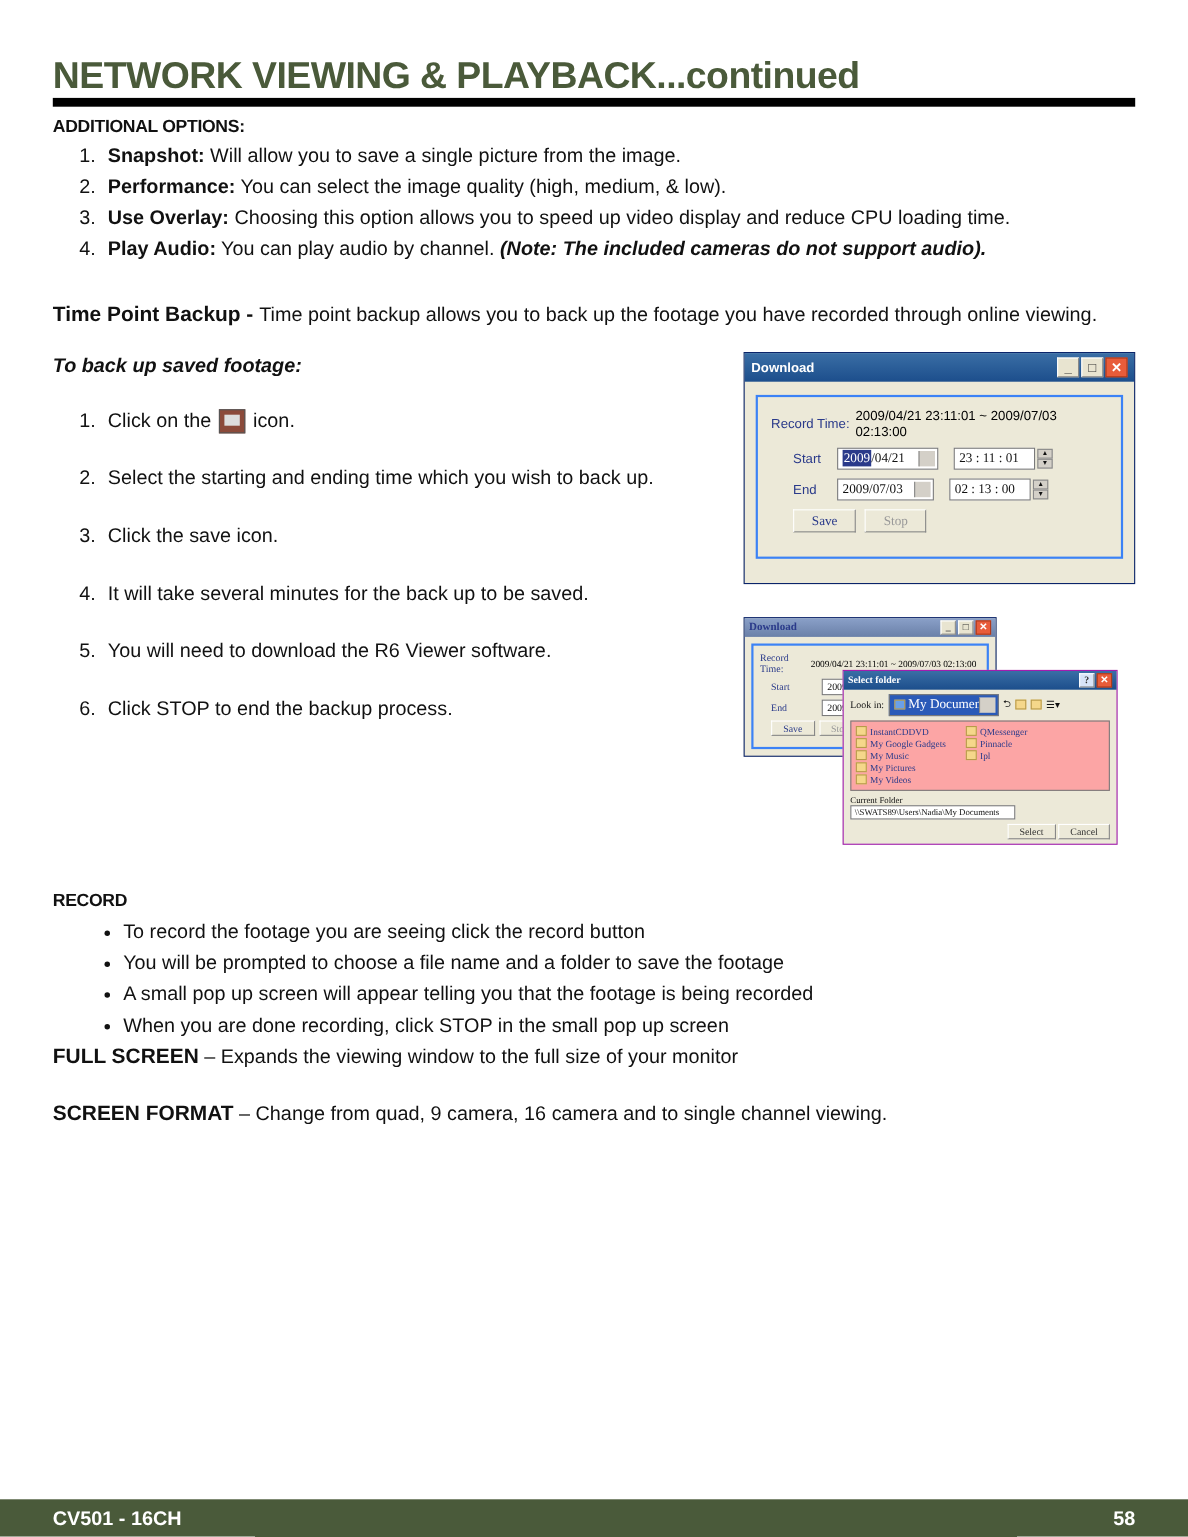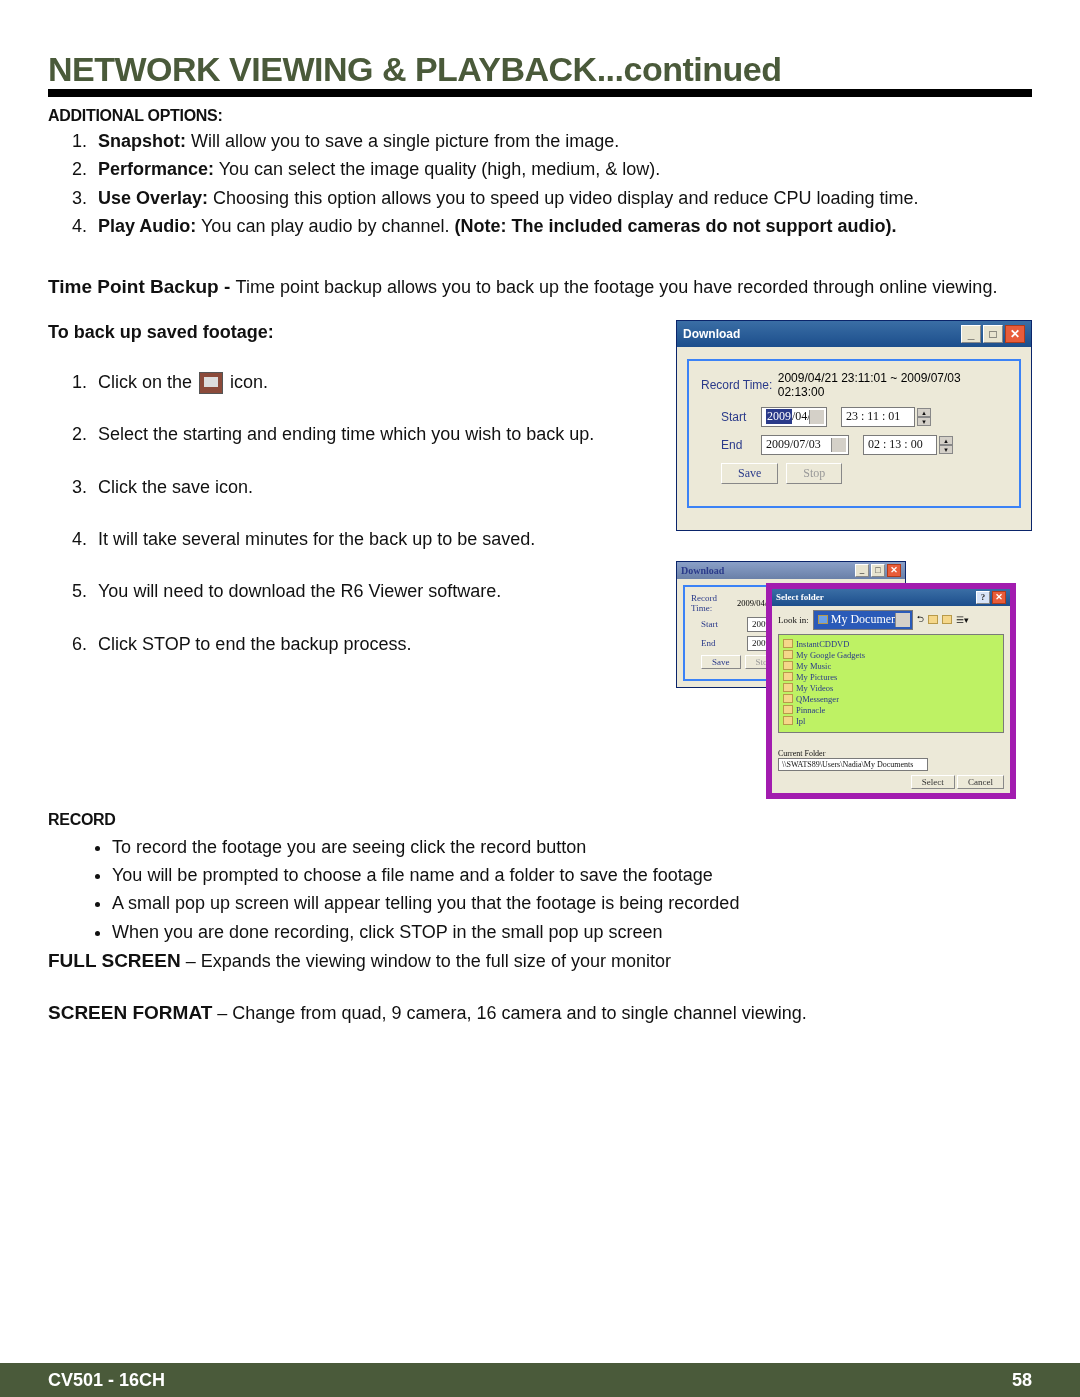--- a/index.html
+++ b/index.html
@@ -43,21 +43,21 @@
   p, li {
     font-family: "Arial Narrow", Arial, sans-serif;
     font-stretch: condensed;
     font-size: 18px;
     line-height: 1.35;
   }
   .intro { margin-bottom: 28px; }
   ol.main-list { padding-left: 44px; margin-bottom: 36px; }
   ol.main-list li { margin-bottom: 4px; padding-left: 6px; }
   .bold { font-weight: 800; }
-  .italic { }
+  .italic { font-style: italic; }
   .tpb { margin-bottom: 20px; }
   .two-col {
     display: flex;
     gap: 8px;
     align-items: flex-start;
   }
   .left-col { flex: 1; }
   ol.steps { padding-left: 44px; }
   ol.steps li { margin-bottom: 28px; padding-left: 6px; }
   .step-icon {
@@ -162,44 +162,44 @@
   .dlg2a .winbtn{ width:14px; height:13px; font-size:9px;}
   .dlg2a .body{ padding:6px; font-size:9px;}
   .dlg2a .fieldset{ padding:6px; }
   .dlg2a .row{ margin-bottom:4px;}
   .dlg2a .lbl{ font-size:9px; width:46px;}
   .dlg2a .rt{ font-size:8.5px;}
   .dlg2a .xp-input{ height:15px; font-size:9px;}
   .dlg2a .xp-btn{ padding:1px 10px; font-size:9px;}
 
   .dlg2b {
-    position: absolute; left: 90px; top: 22px; width: 250px;
-    border: 6px solid #a21caf; background:#ece9d8;
+    position: absolute; left: 90px; top: 48px; width: 250px;
+    border: 1px solid #a21caf; background:#ece9d8;
     font-family: Tahoma; font-size: 9px;
   }
   .dlg2b .titlebar {
     background: linear-gradient(#3a6ea5,#1c4e8c);
     color:#fff; font-weight:bold; padding:2px 4px;
     display:flex; align-items:center;
   }
   .dlg2b .titlebar .spacer{flex:1;}
   .dlg2b .winbtn{ width:14px; height:13px; font-size:9px;}
   .dlg2b .winbtn.help{ background:#d8e4f8;}
   .dlg2b .body{ padding:4px 6px;}
   .lookrow{ display:flex; align-items:center; gap:4px; margin-bottom:4px;}
   .files{
-    background:#bef264; border:1px solid #7a7a7a;
-    height:99px; padding:4px; overflow:hidden;
+    background:#fca5a5; border:1px solid #7a7a7a;
+    height:64px; padding:4px; overflow:hidden;
     display:flex; flex-direction:column; flex-wrap:wrap;
     align-content:flex-start; gap:1px 18px;
   }
   .fitem{ font-size:8.5px; display:flex; align-items:center; gap:3px; color:#2a3a8a;}
   .fico{width:10px; height:9px; background:#f5d78a; border:1px solid #b89a4a; display:inline-block;}
   .fico.b{ background:#6aa0e8;}
-  .curf{ font-size:8px; margin-top:16px;}
+  .curf{ font-size:8px; margin-top:4px;}
   .pathbox{ background:#fff; border:1px solid #7a7a7a; padding:1px 3px; font-size:8px; width:150px; display:inline-block;}
   .btnrow{ text-align:right; margin-top:2px;}
   .dlg2b .xp-btn{ padding:1px 10px; font-size:9px; color:#333;}
 
   
   .record-sec { margin-top: 40px; }
   ul.bullets { padding-left: 64px; margin-top: 6px; }
   ul.bullets li { margin-bottom: 4px; }
   .para { margin-bottom: 26px; }
 
@@ -263,21 +263,21 @@
         </div>
         <div class="body">
           <div class="fieldset">
             <div class="row">
               <span class="lbl" style="width:78px;">Record Time:</span>
               <span class="rt">2009/04/21 23:11:01 ~ 2009/07/03 02:13:00</span>
             </div>
             <div style="padding-left:20px;">
               <div class="row">
                 <span class="lbl w1" style="width:40px;">Start</span>
-                <span class="xp-input xp-sel" style="width:66px;">
+                <span class="xp-input xp-sel" style="width:92px;">
                     <span class="datehi">2009</span>
                     <span>/04/21</span>
                     <span class="caret"></span>
                   </span>
                 <span style="width:14px;"></span>
                 <span class="xp-input" style="width:74px;">23 : 11 : 01</span>
                 <span class="spin">
                     <div>▴</div>
                     <div>▾</div>
                   </span>

